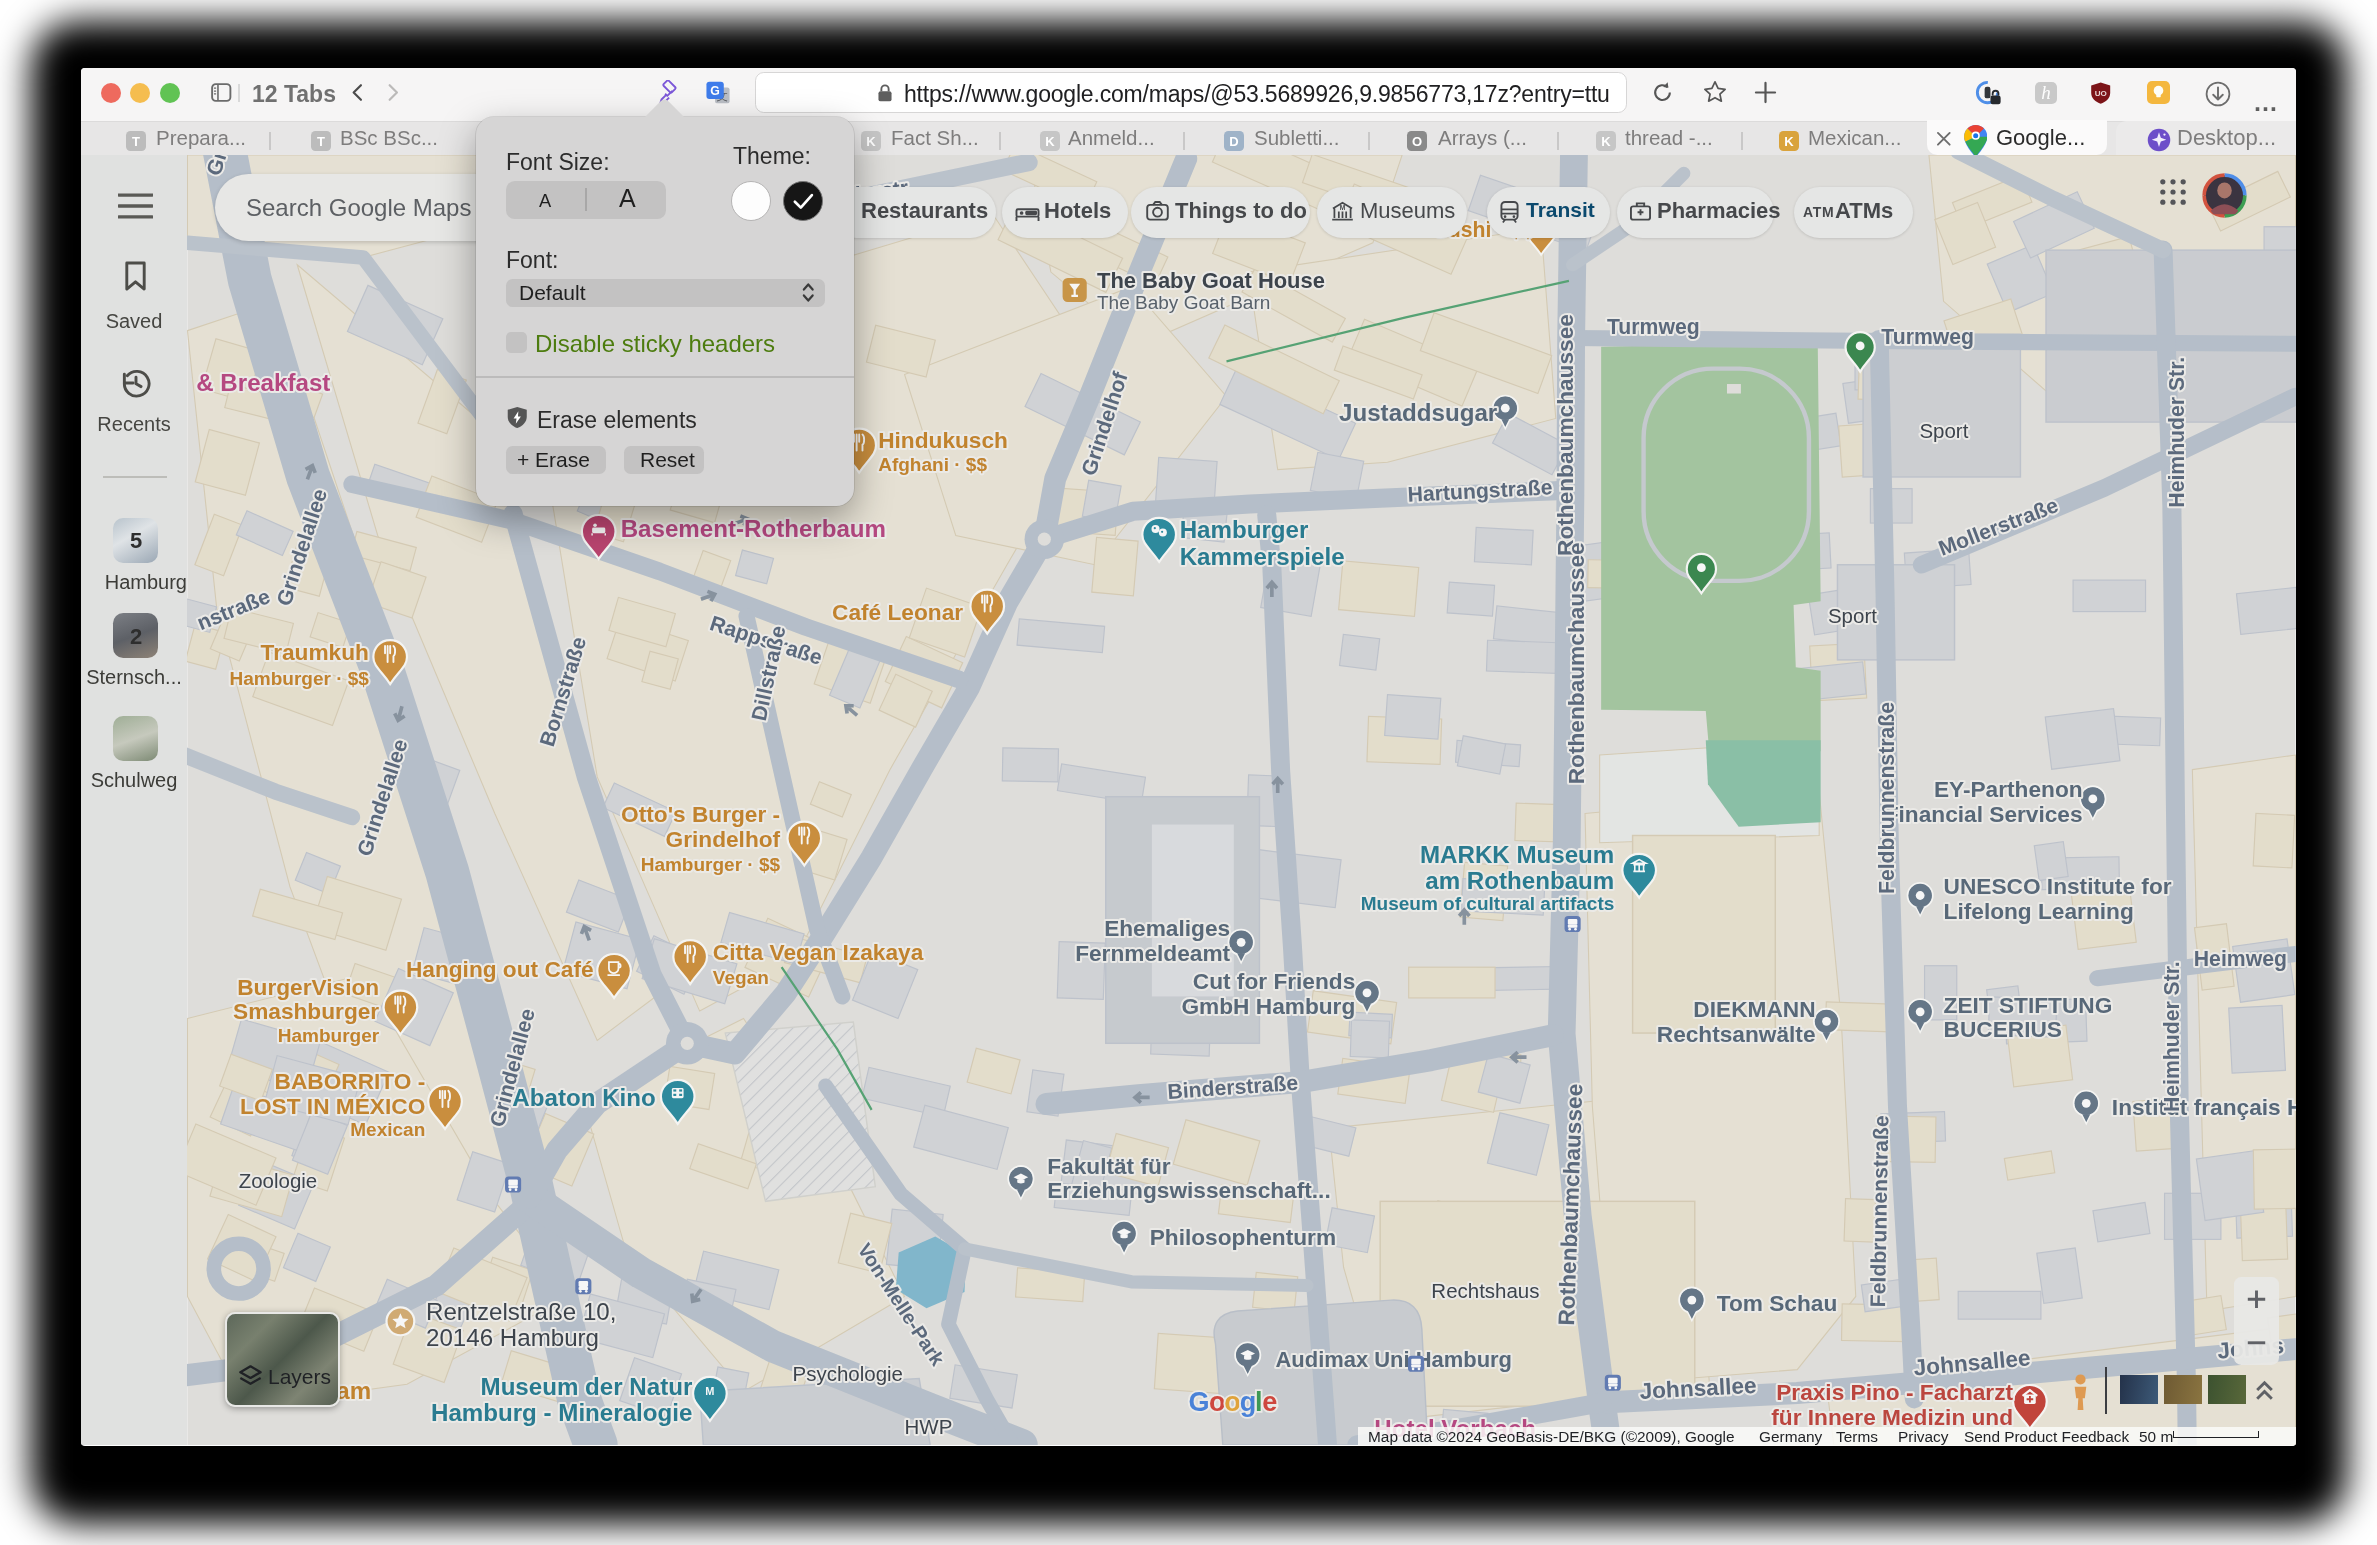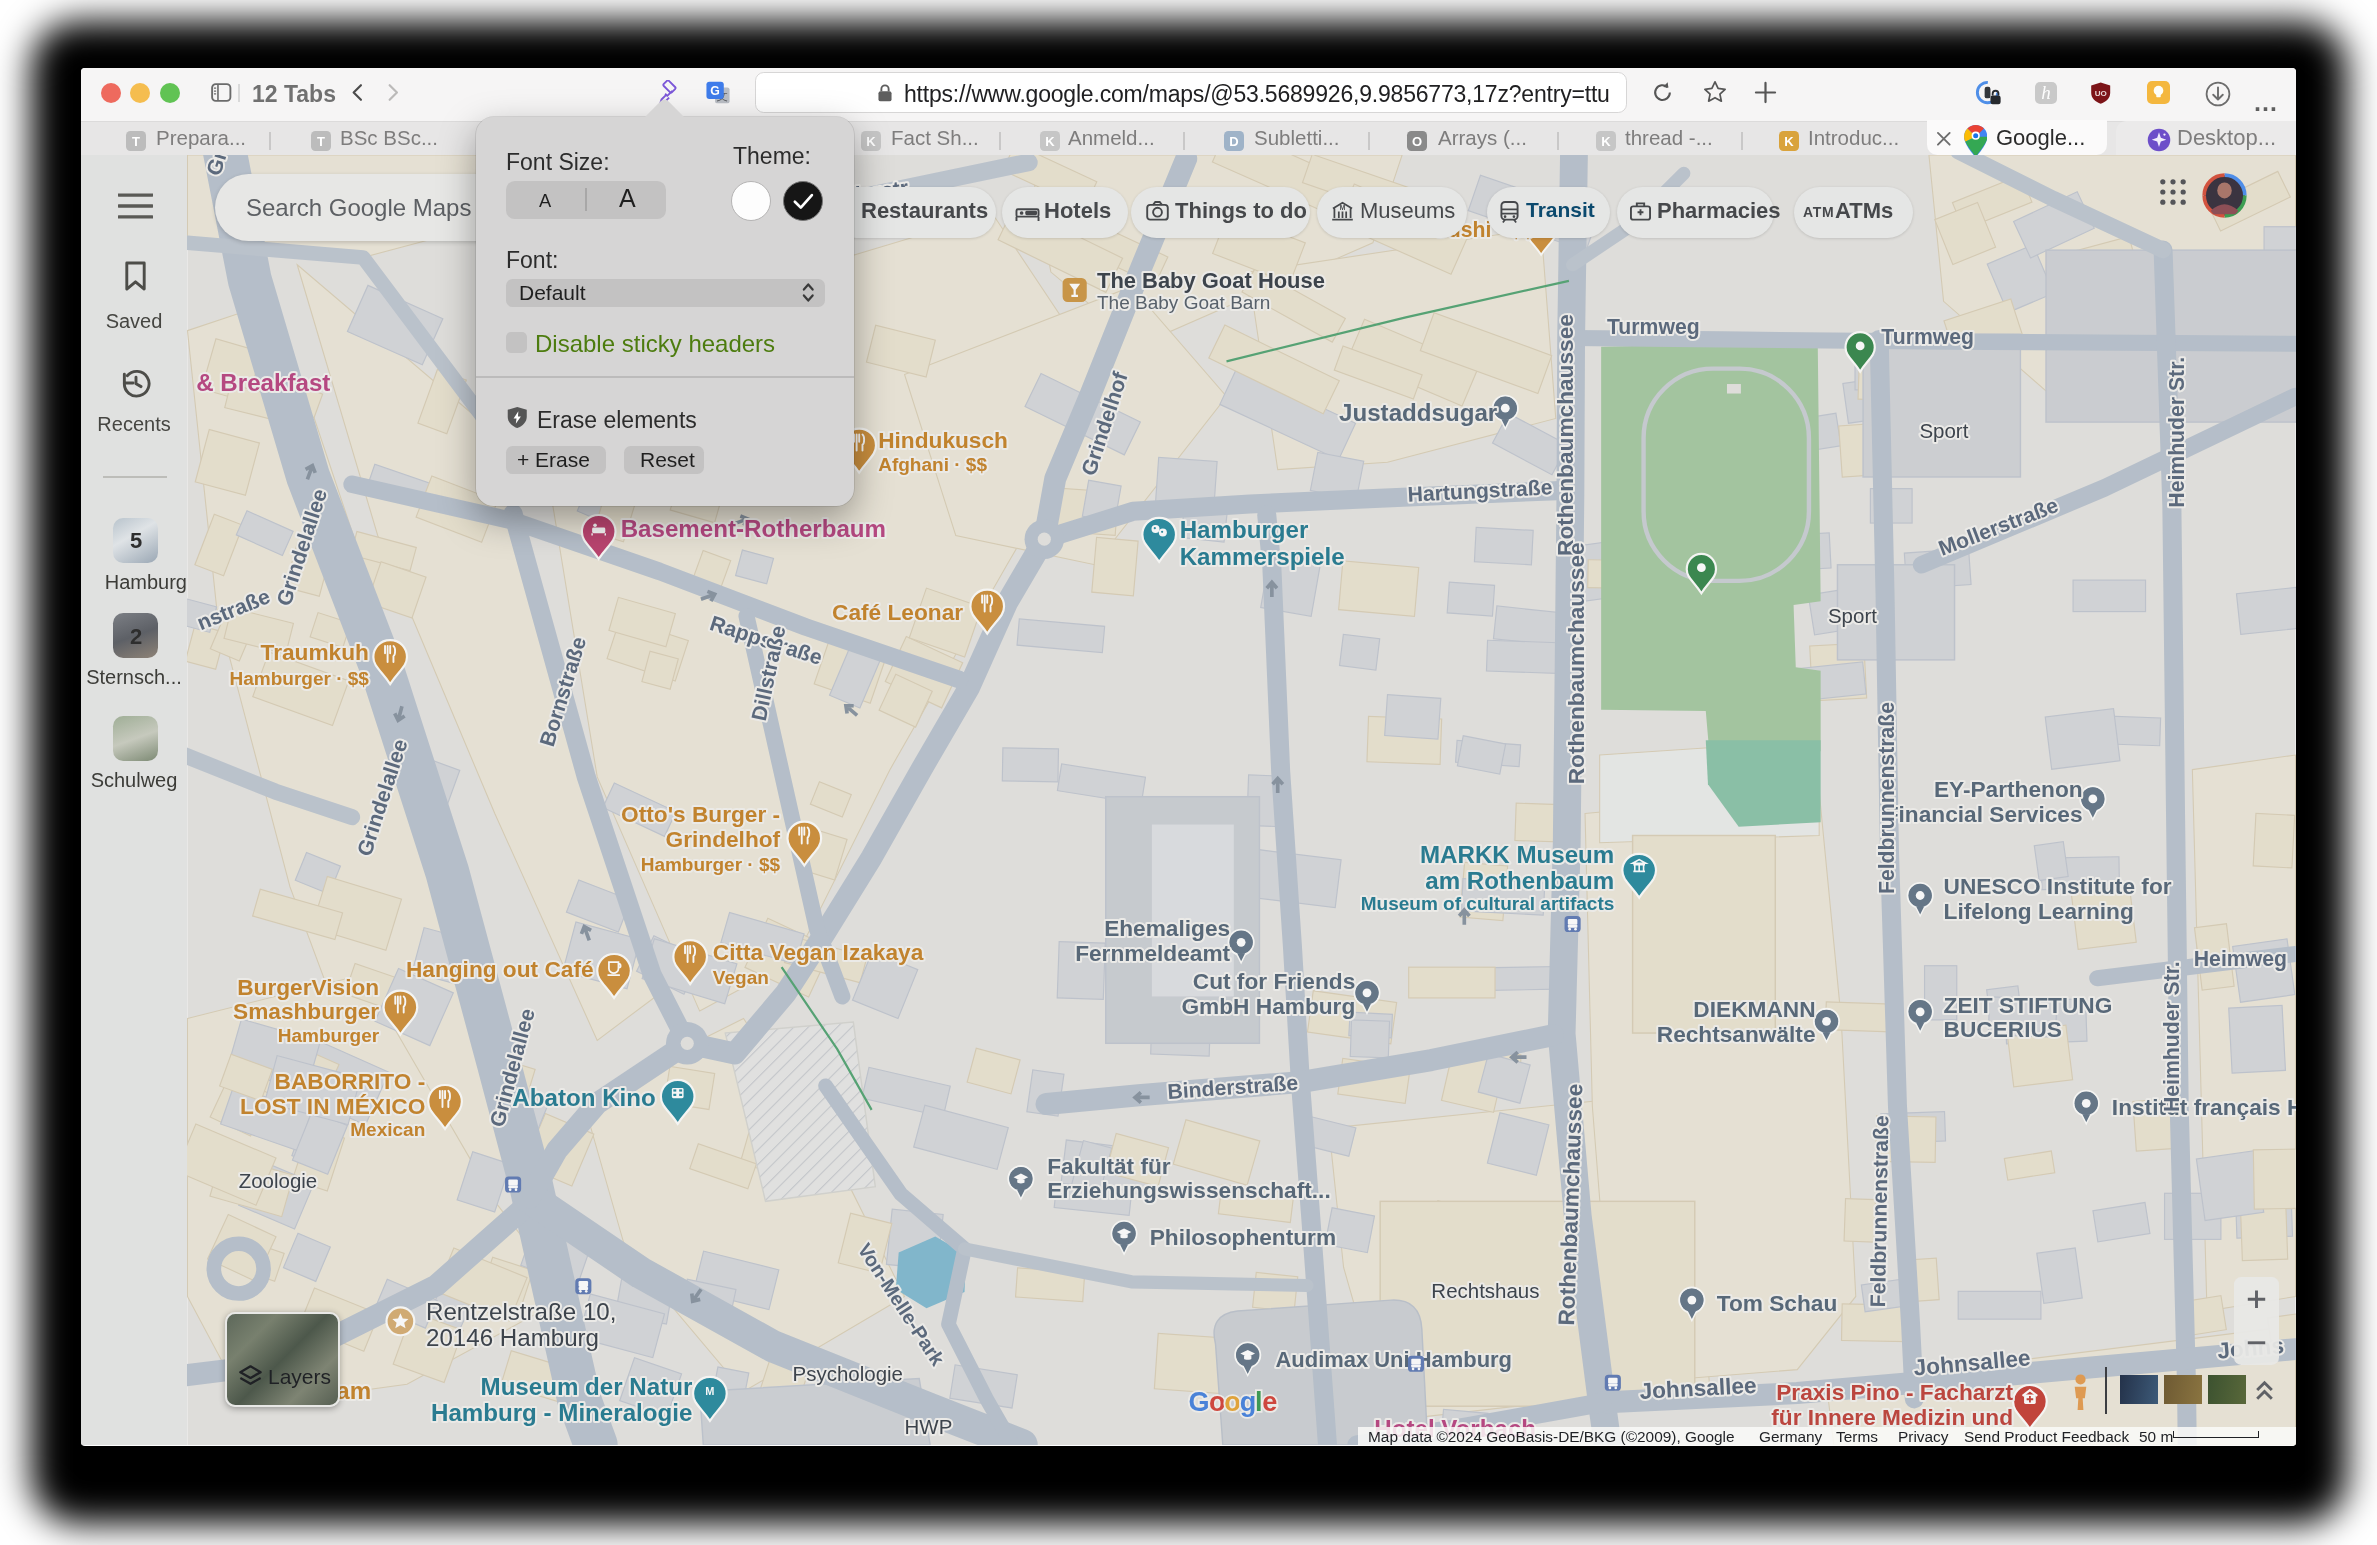--- a/index.html
+++ b/index.html
@@ -103,21 +103,21 @@
 <div class="tabtxt" style="left:810px">Fact Sh...</div>
 <div class="fava" style="left:959px;background:#c6c6c6;color:#fff">K</div>
 <div class="tabtxt" style="left:987px">Anmeld...</div>
 <div class="fava" style="left:1143px;background:#9fb3c8;color:#fff">D</div>
 <div class="tabtxt" style="left:1173px">Subletti...</div>
 <div class="fava" style="left:1326px;background:#8a8a8a;color:#fff">O</div>
 <div class="tabtxt" style="left:1357px">Arrays (...</div>
 <div class="fava" style="left:1515px;background:#c6c6c6;color:#fff">K</div>
 <div class="tabtxt" style="left:1544px">thread -...</div>
 <div class="fava" style="left:1698px;background:#d9a33c;color:#fff">K</div>
-<div class="tabtxt" style="left:1727px">Introduc...</div>
+<div class="tabtxt" style="left:1727px">Mexican...</div>
 <div class="tsep" style="left:188px"></div>
 <div class="tsep" style="left:918px"></div>
 <div class="tsep" style="left:1102px"></div>
 <div class="tsep" style="left:1287px"></div>
 <div class="tsep" style="left:1476px"></div>
 <div class="tsep" style="left:1660px"></div>
 <div class="abs" style="left:2035px;top:53px;width:100px;height:34px;background:#ebeaea;border-radius:10.2px 0 0 0"></div>
 <div class="abs" style="left:2134px;top:53px;width:81px;height:34px;background:#ebeaea"></div>
 <div class="abs" style="left:1846px;top:52px;width:180px;height:35px;background:#fbfafa;border-radius:0 0 10.2px 10.2px"></div>
 <svg class="abs" style="left:1854px;top:62px;z-index:2" width="17.6" height="17.6" viewBox="0 0 24 24">

